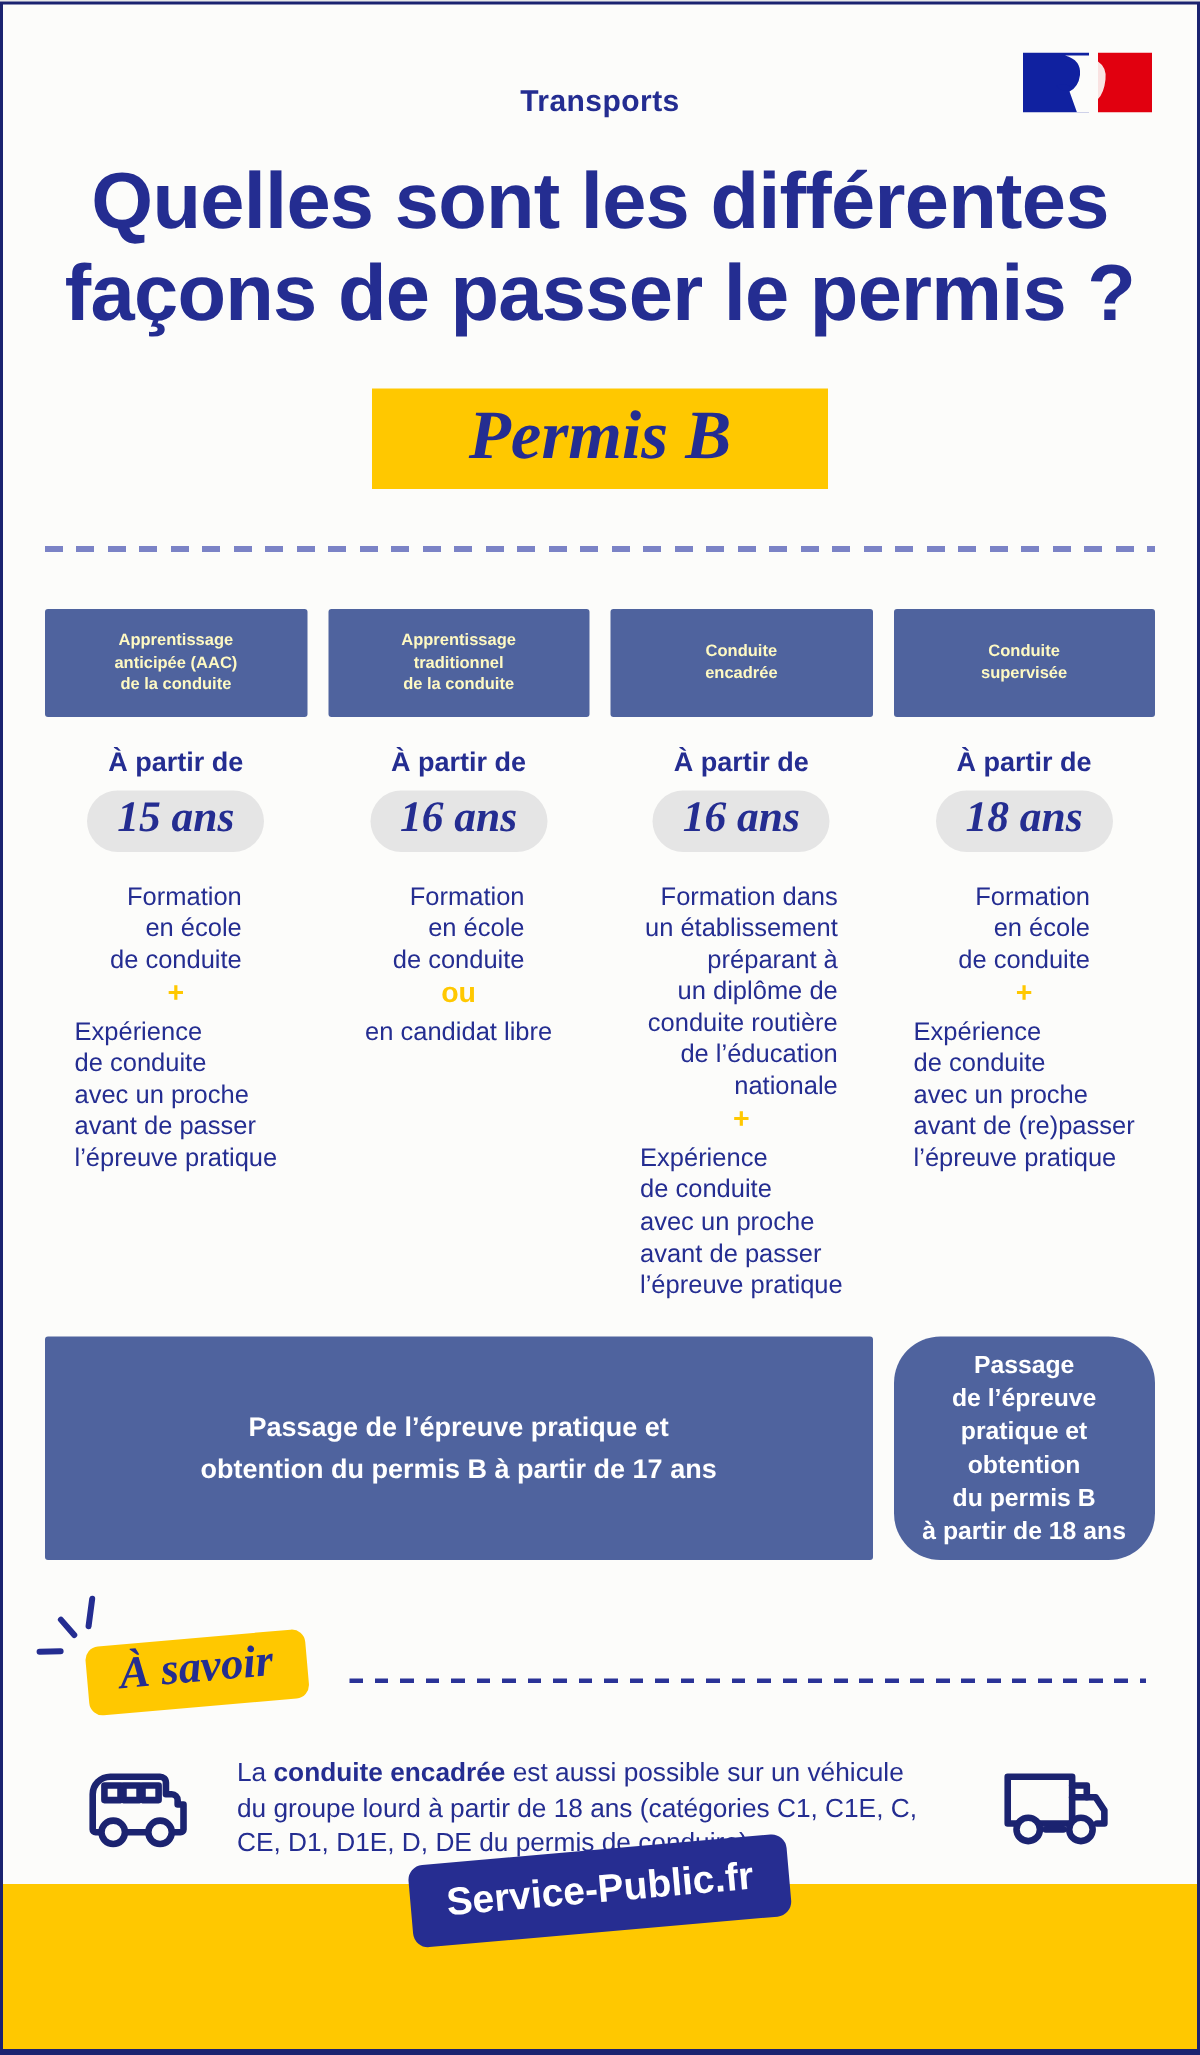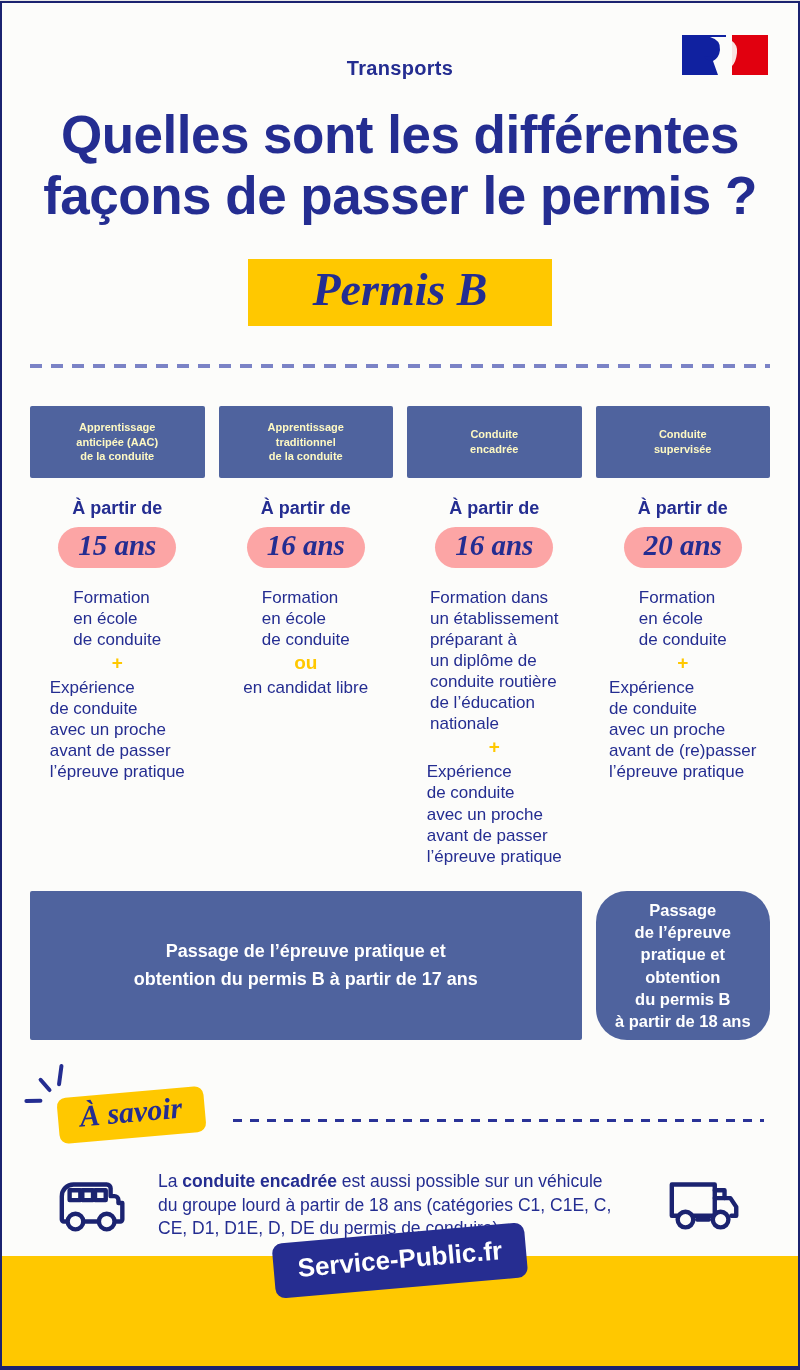--- a/index.html
+++ b/index.html
@@ -46,28 +46,28 @@
   .col-header {
     width:100%; min-height:72px;
     background:#4f639e; color:#fef9c3;
     font-size:11px; font-weight:bold; line-height:1.32;
     display:flex; align-items:center; justify-content:center;
     text-align:center; white-space:pre-line; border-radius:2px;
     padding:6px 2px;
   }
   .age-prefix { margin-top:20px; font-size:18px; font-weight:bold; }
   .age-pill {
-    margin-top:8px; background:#fca5a5; border-radius:26px;
+    margin-top:8px; background:#e5e5e5; border-radius:26px;
     padding:2px 20px 6px;
     font-family:"Liberation Serif","DejaVu Serif",serif;
     font-style:italic; font-weight:bold; font-size:29px; color:#242d91;
   }
   .body-text {
     margin-top:19px; font-size:17px; line-height:1.24;
-    text-align:left; white-space:pre-line;
+    text-align:right; white-space:pre-line;
   }
   .connector {
     margin-top:3px; color:#ffc800; font-weight:800; font-size:19px;
     text-align:center; line-height:1.1;
   }
   .body-text2 { margin-top:3px; font-size:17px; line-height:1.24; white-space:pre-line; }
   
   .results {
     display:grid; grid-template-columns:repeat(4,1fr); gap:14px;
     margin:24px 28px 0;
@@ -186,21 +186,21 @@
 de conduite
 avec un proche
 avant de passer
 l’épreuve pratique</div>
     </div>
 
     <div class="column">
       <div class="col-header">Conduite
 supervisée</div>
       <div class="age-prefix">À partir de</div>
-      <div class="age-pill">20 ans</div>
+      <div class="age-pill">18 ans</div>
       <div class="body-text">Formation
 en école
 de conduite</div>
       <div class="connector">+</div>
       <div class="body-text2">Expérience
 de conduite
 avec un proche
 avant de (re)passer
 l’épreuve pratique</div>
     </div>

